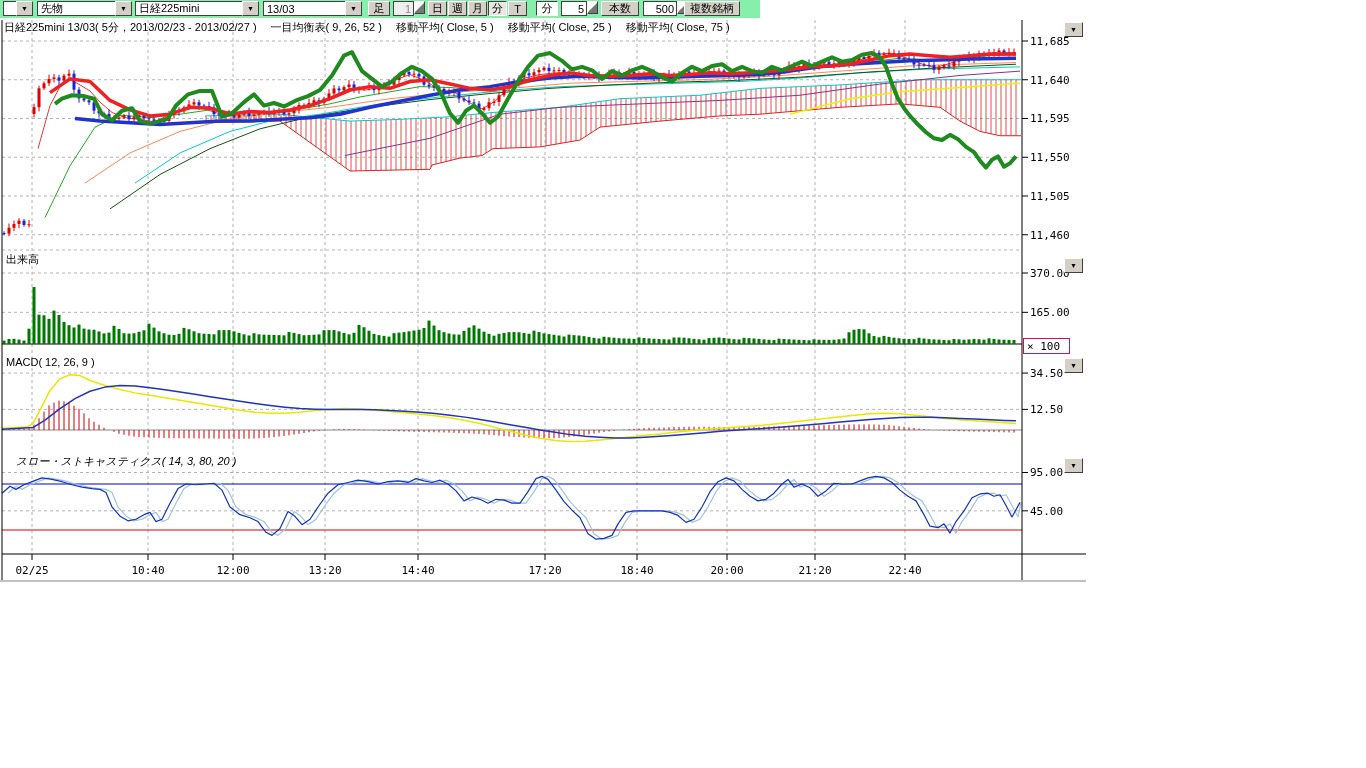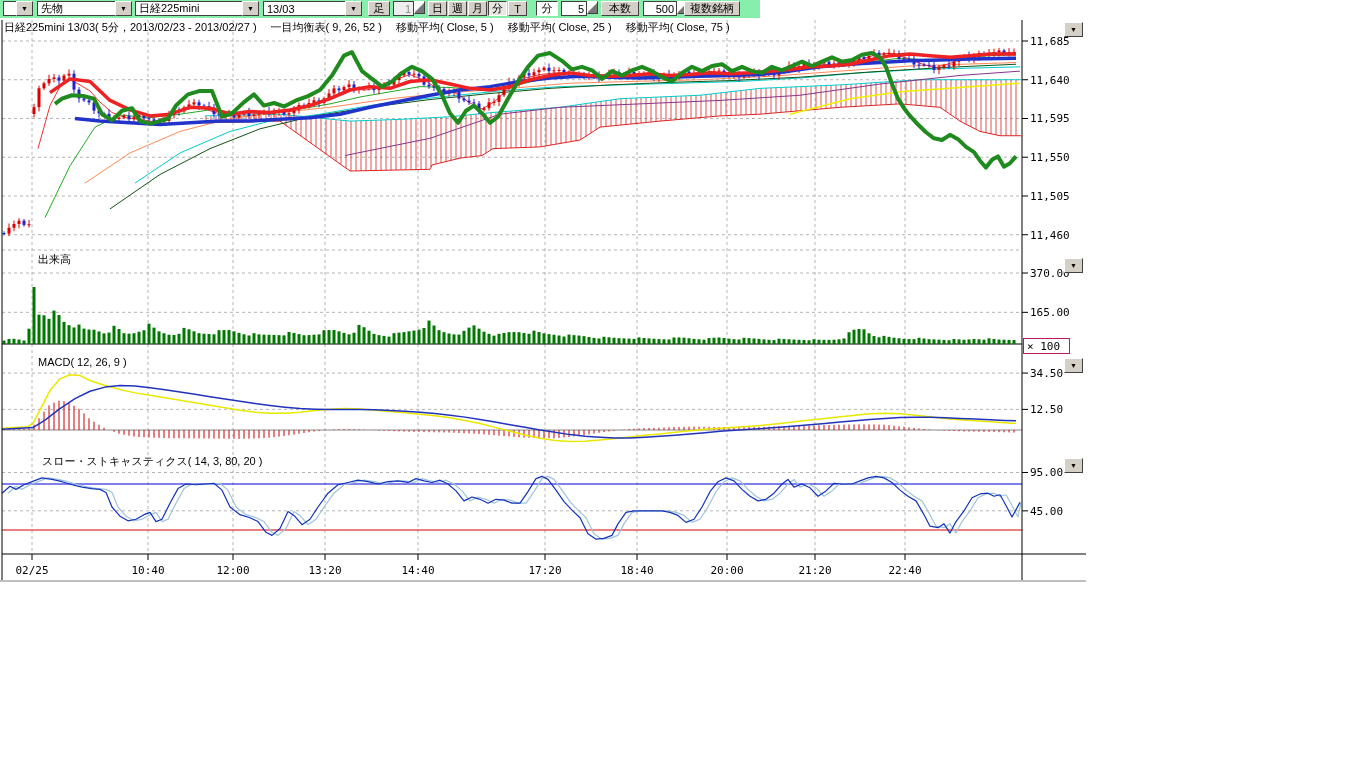--- a/index.html
+++ b/index.html
@@ -15,21 +15,21 @@
   .btn{background:#d4d0c8;border:1px solid;border-color:#fff #404040 #404040 #fff;
        display:flex;align-items:center;justify-content:center;font-size:11px;padding:0 2px;box-sizing:border-box;}
   .btn.pressed{border-color:#404040 #fff #fff #404040;background:#e9e7e2;}
   .field{background:#fff;border:1px solid #404040;display:flex;align-items:center;justify-content:flex-end;
          padding:0 2px;box-sizing:border-box;}
   .field.dis{background:#eee;color:#888;}
   .spin{width:11px;height:13px;background:#d4d0c8;border:1px solid;border-color:#fff #404040 #404040 #fff;
         background-image:linear-gradient(135deg,#fdfdfd 46%,#777 54%);}
   
   .hdr{position:absolute;white-space:nowrap;font-size:11px;letter-spacing:0;}
-  .panelabel{position:absolute;white-space:nowrap;font-size:11px;margin-left:32px;}
+  .panelabel{position:absolute;white-space:nowrap;font-size:11px;}
   .arrowbtn{position:absolute;width:17px;height:13px;background:#d4d0c8;border:1px solid;
             border-color:#fff #404040 #404040 #fff;display:flex;align-items:center;justify-content:center;
             font-size:7px;line-height:1;}
   #mult-box{position:absolute;left:1023px;top:338px;width:42px;height:14px;background:#fff;
             border:1px solid #be185d;display:flex;align-items:center;padding-left:3px;
             font-family:"DejaVu Sans Mono",monospace;font-size:11px;}
   svg{position:absolute;left:0;top:0;}
 </style>
 </head>
 <body>
@@ -1146,21 +1146,21 @@
         <text x="815" y="574" fill="#000" font-size="11px" text-anchor="middle" font-family="&quot;DejaVu Sans Mono&quot;,monospace">21:20</text>
         <line x1="905" y1="554" x2="905" y2="560" stroke="#000" stroke-width="1"></line>
         <text x="905" y="574" fill="#000" font-size="11px" text-anchor="middle" font-family="&quot;DejaVu Sans Mono&quot;,monospace">22:40</text>
       </g>
     </svg>
 
 <div class="hdr" style="left:4px;top:20px;">日経225mini 13/03( 5分，2013/02/23 - 2013/02/27 )　 一目均衡表( 9, 26, 52 )　 移動平均( Close, 5 )　 移動平均( Close, 25 )　 移動平均( Close, 75 )</div>
 
 <div class="panelabel" style="left:6px;top:252px;">出来高</div>
 <div class="panelabel" style="left:6px;top:356px;">MACD( 12, 26, 9 )</div>
-<div class="panelabel" style="left:10px;top:454px;">スロー・ストキャスティクス( 14, 3, 80, 20 )</div>
+<div class="panelabel" style="left:16px;top:454px;font-style:italic;">スロー・ストキャスティクス( 14, 3, 80, 20 )</div>
 <div id="mult-box">× 100</div>
 
 <div class="arrowbtn" style="left:1064px;top:22px;">▼</div>
 <div class="arrowbtn" style="left:1064px;top:258px;">▼</div>
 <div class="arrowbtn" style="left:1064px;top:358px;">▼</div>
 <div class="arrowbtn" style="left:1064px;top:458px;">▼</div>
 
 </div>
 
 </body></html>

